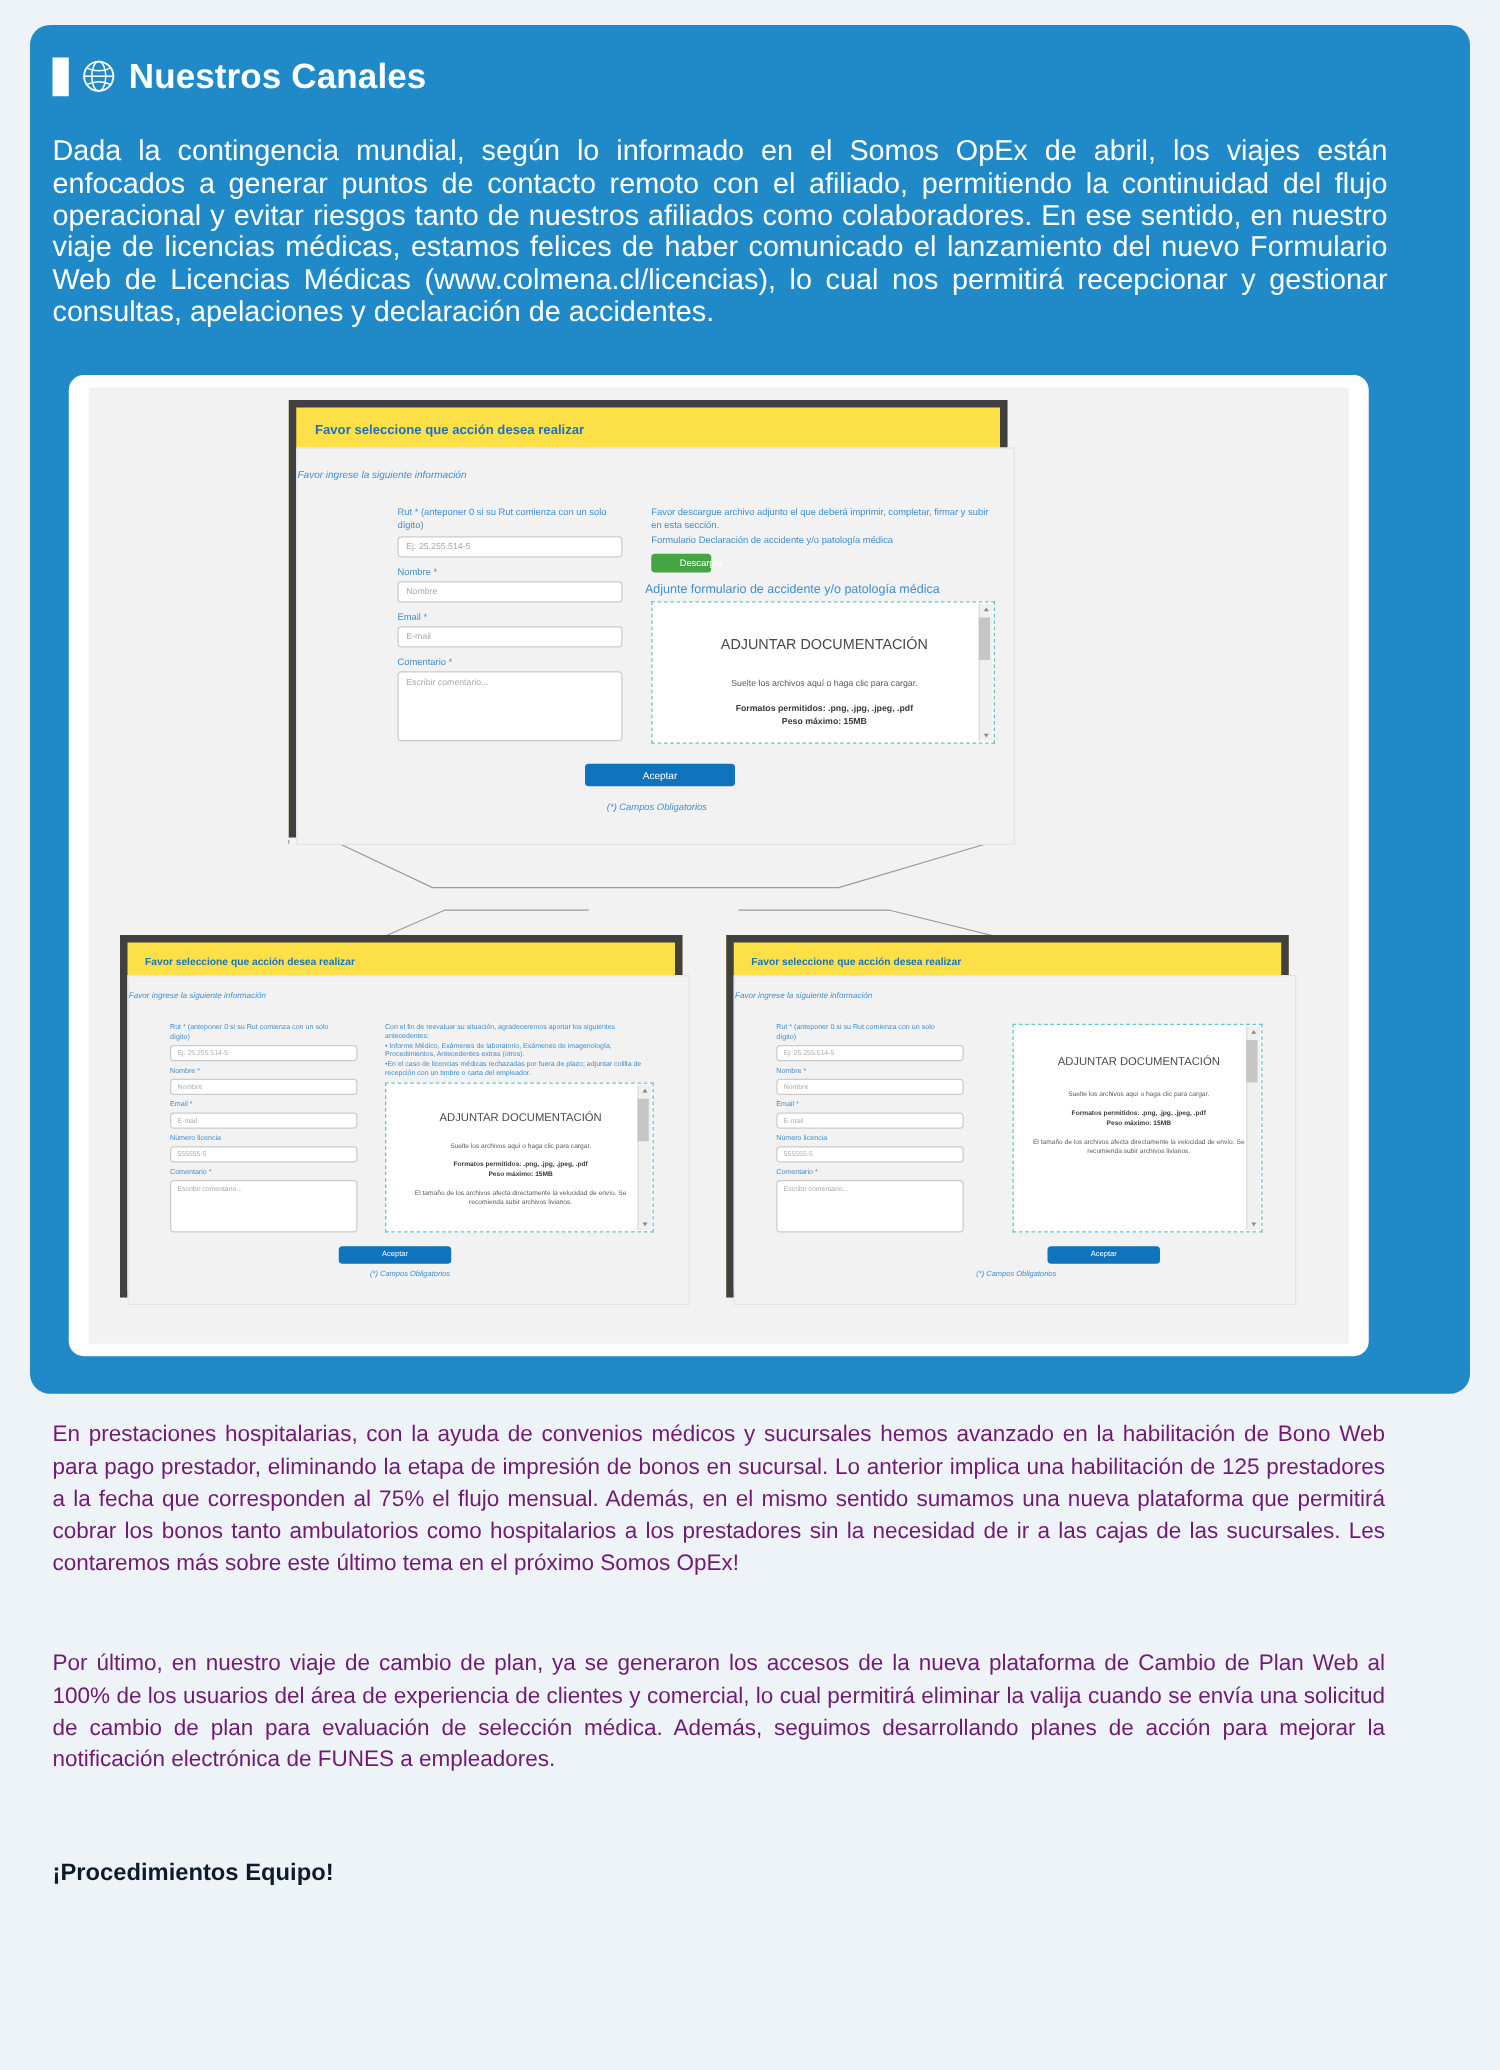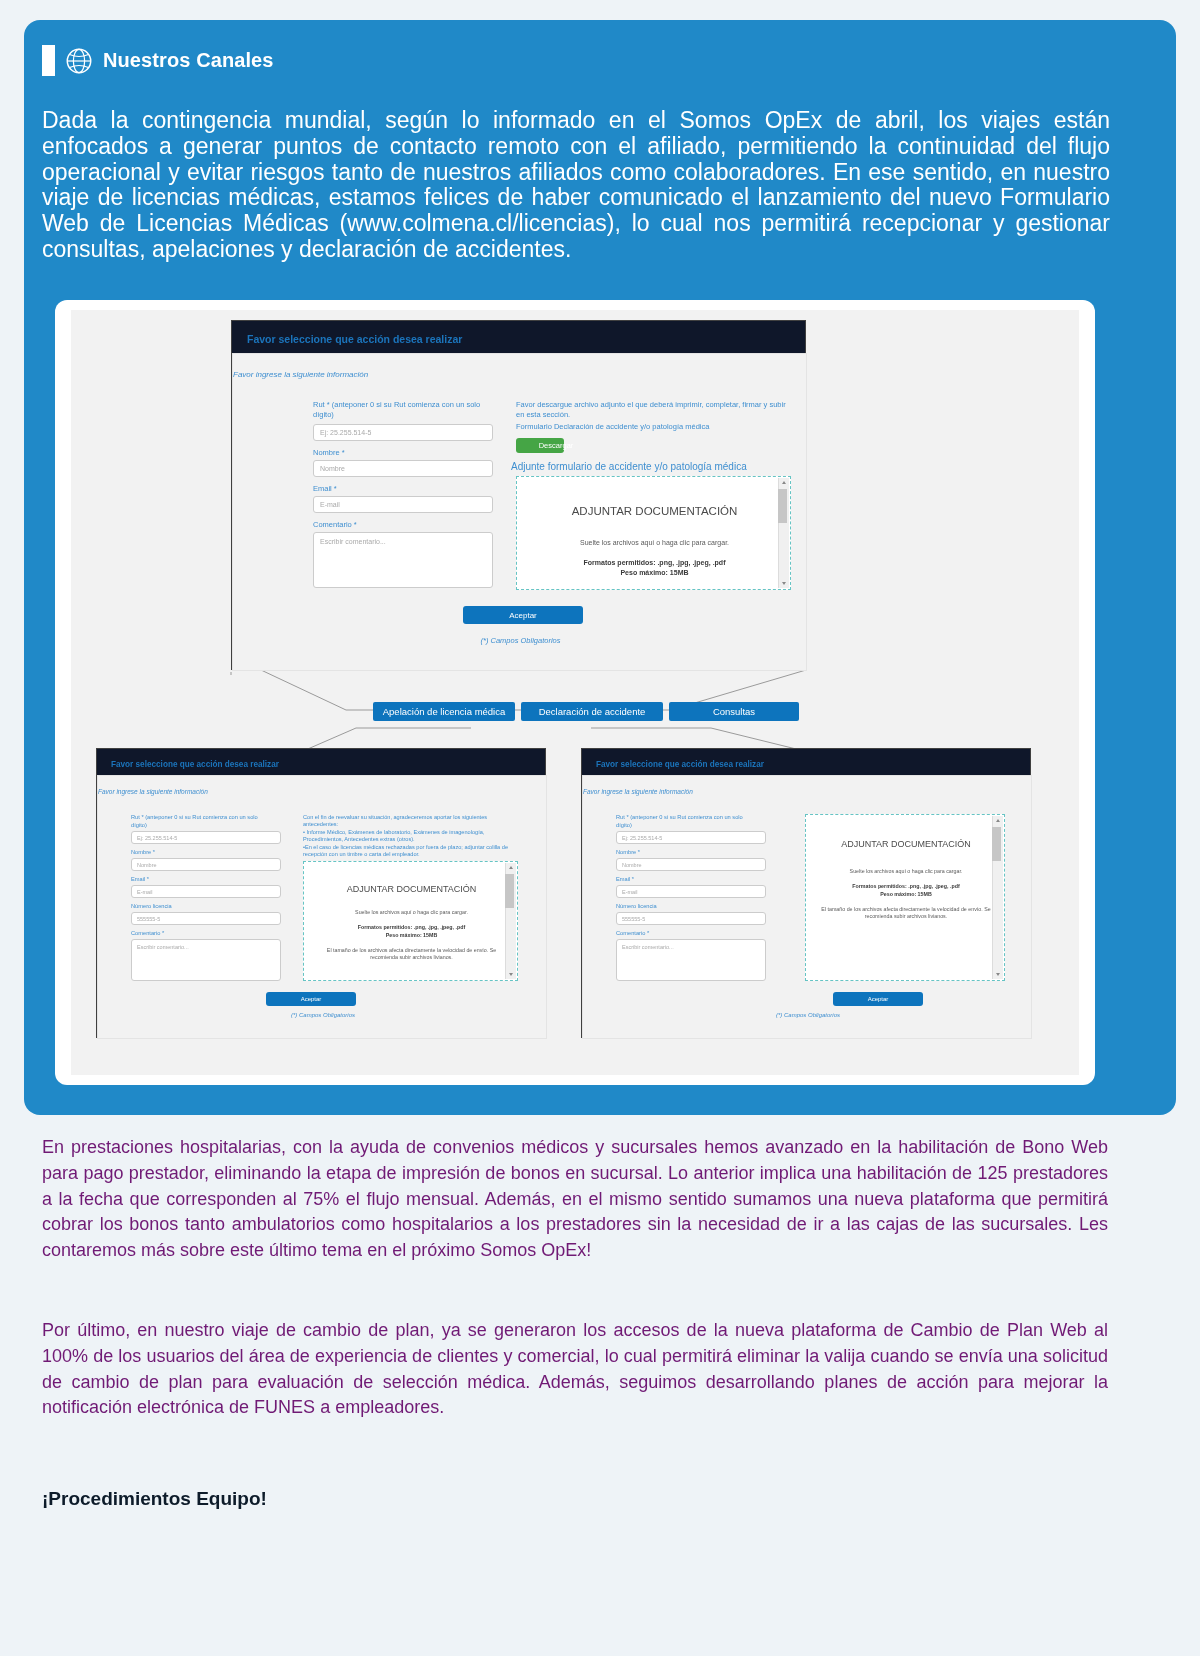--- a/index.html
+++ b/index.html
@@ -35,21 +35,21 @@
   }
   .hdr-bar {
     width: 13px;
     height: 31px;
     background: #ffffff;
     display: block;
   }
   .hdr-globe { width: 30px; height: 30px; display: block; }
   .hdr-title {
     color: #ffffff;
-    font-size: 20px;
+    font-size: 28px;
     font-weight: bold;
     letter-spacing: 0.1px;
     white-space: nowrap;
   }
 
   
   .intro {
     position: absolute;
     left: 42px;
     top: 108px;
@@ -83,22 +83,22 @@
   .connectors {
     position: absolute;
     left: 0; top: 0;
     width: 1008px; height: 765px;
     pointer-events: none;
   }
 
   
   .fshot {
     position: absolute;
-    background: #0f172a;
-    border: 1px solid #404040;
+    background: #fde047;
+    border: 6px solid #404040;
   }
   .fshot .fs-title {
     color: #1b74bb;
     font-weight: bold;
     white-space: nowrap;
   }
   .fshot .fs-body {
     background: #f2f2f2;
     border: 1px solid #e4e4e4;
   }
@@ -281,25 +281,20 @@
             <div class="dz-scroll">
               <div class="dz-thumb"></div>
             </div>
           </div>
 
           <div class="btn-blue" style="position:absolute; left:230px; top:252px; width:120px; height:18px; font-size:8px;">Aceptar</div>
           <div class="fs-oblig" style="position:absolute; left:0; top:282px; width:575px; font-size:7.5px;">(*) Campos Obligatorios</div>
         </div>
       </div>
 
-      <div class="tabrow" style="left:302px; top:392px;">
-        <div class="tab" style="width:142px;">Apelación de licencia médica</div>
-        <div class="tab" style="width:142px;">Declaración de accidente</div>
-        <div class="tab" style="width:130px;">Consultas</div>
-      </div>
 
       <div class="fshot" style="left:25px; top:438px; width:450px; height:290px;">
         <div class="fs-title" style="position:absolute; left:14px; top:11px; font-size:8.2px;">Favor seleccione que acción desea realizar</div>
         <div class="fs-body" style="position:absolute; left:0; top:26px; width:450px; height:264px;">
           <div class="fs-sub" style="position:absolute; left:0; top:12px; width:450px; font-size:6.5px;">Favor ingrese la siguiente información</div>
 
           <div class="fs-label" style="position:absolute; left:33px; top:38px; width:140px; font-size:5.7px; line-height:7.6px;">Rut * (anteponer 0 si su Rut comienza con un solo dígito)</div>
           <div class="fs-input" style="position:absolute; left:33px; top:55px; width:150px; height:13px; padding-left:5px; font-size:5.5px;">Ej: 25.255.514-5</div>
 
           <div class="fs-label" style="position:absolute; left:33px; top:73px; font-size:5.7px;">Nombre *</div>

